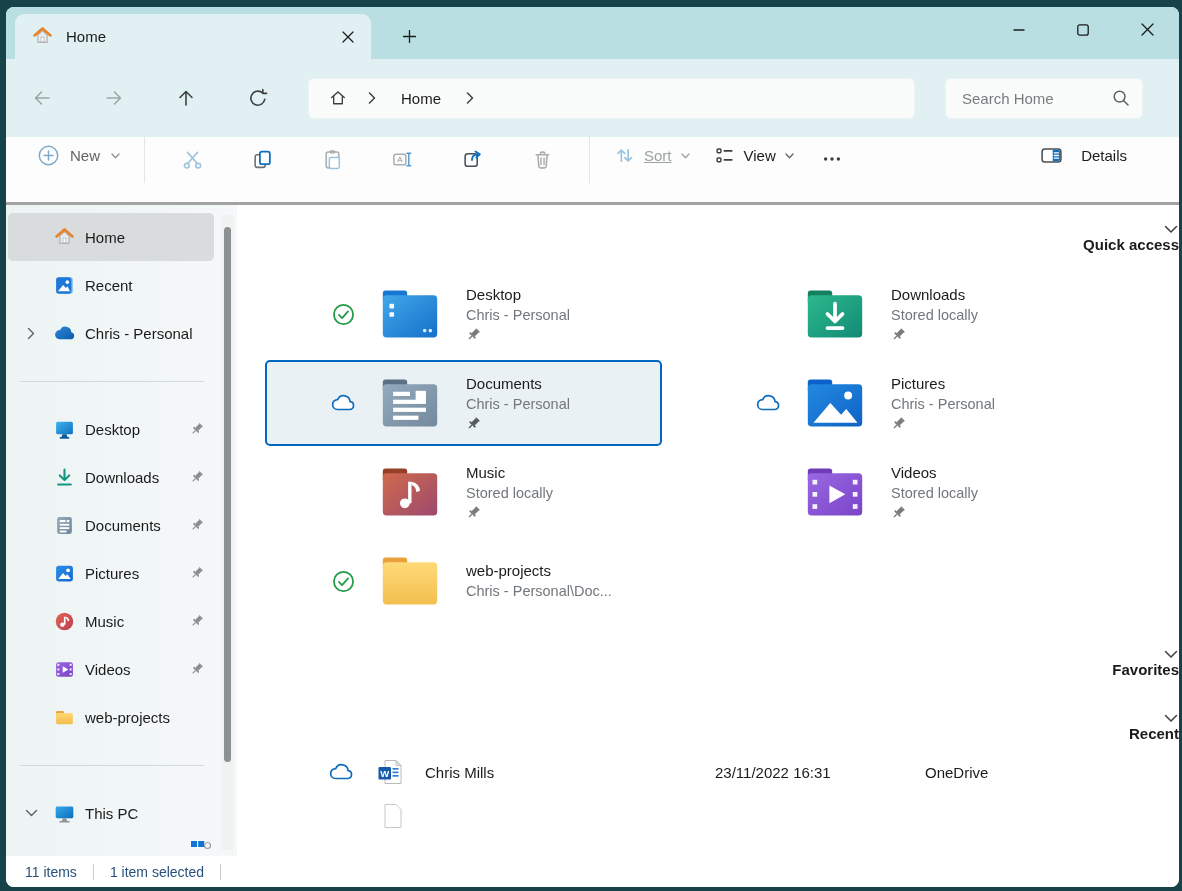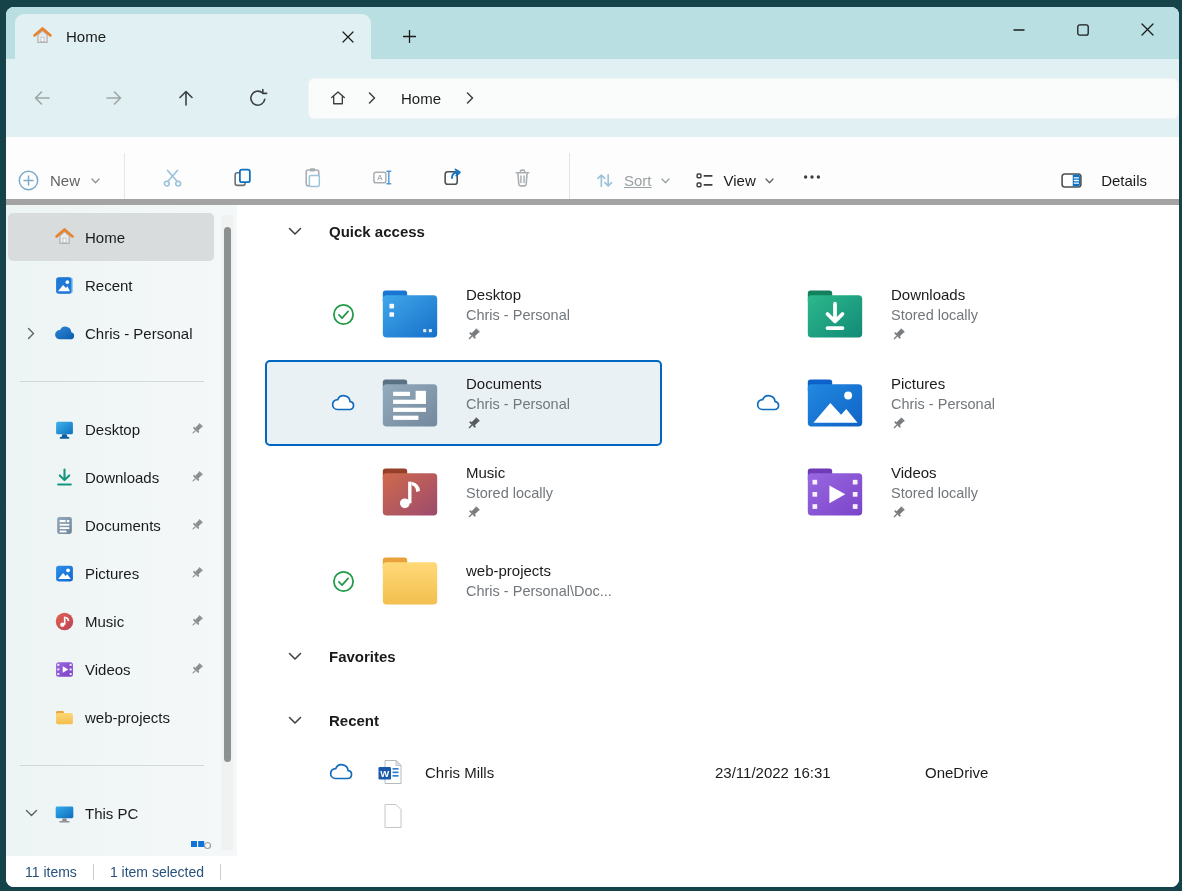--- a/index.html
+++ b/index.html
@@ -21,22 +21,22 @@
   .nav-btn{width:44px;height:40px;display:flex;align-items:center;justify-content:center;border-radius:5px;flex:0 0 auto;margin-right:28px;}
   .addressbar{flex:1;height:41px;background:#fafcfc;border:1px solid #eef3f3;border-radius:6px;display:flex;align-items:center;padding:0 12px;box-sizing:border-box;}
   .crumb-btn{display:flex;align-items:center;justify-content:center;width:34px;height:32px;border-radius:4px;}
   .crumb-label{font-size:15px;color:#1b1b1b;padding:0 12px;}
   .searchbar{width:198px;height:41px;background:#fafcfc;border:1px solid #eef3f3;border-radius:6px;margin:0 36px 0 30px;
              display:flex;align-items:center;padding:0 12px 0 14px;box-sizing:border-box;}
   .searchbar input{border:0;outline:0;background:transparent;flex:1;font-size:15px;color:#1b1b1b;
                    font-family:"Liberation Sans",sans-serif;min-width:0;}
   .searchbar input::placeholder{color:#767b7e;opacity:1;}
   
-  .toolbar{height:68px;background:#fdfdfd;border-bottom:6px solid #a3a3a3;display:flex;align-items:flex-end;
-           padding:0 0;box-sizing:border-box;flex:0 0 auto;}
+  .toolbar{height:68px;background:#fdfdfd;border-bottom:3px solid #a3a3a3;display:flex;align-items:flex-start;
+           padding:0 20px;box-sizing:border-box;flex:0 0 auto;}
   .tb-new{display:flex;align-items:center;gap:11px;padding:8px 12px;border-radius:5px;}
   .tb-new-label{font-size:15px;color:#636363;}
   .tb-divider{width:1px;height:46px;background:#e4e6e6;margin:0 12px;flex:0 0 auto;}
   .tb-icon-btn{width:70px;height:44px;display:flex;align-items:center;justify-content:center;border-radius:5px;flex:0 0 auto;}
   .tb-drop{display:flex;align-items:center;gap:9px;padding:8px 12px;border-radius:5px;flex:0 0 auto;}
   .tb-drop .lbl{font-size:15px;color:#1b1b1b;}
   .tb-drop .lbl.dim{color:#9aa1a3;text-decoration:underline;}
   .tb-details{margin-left:auto;margin-right:22px;display:flex;align-items:center;gap:18px;padding:8px 10px;border-radius:5px;}
   .tb-details .lbl{font-size:15px;color:#1b1b1b;}
   
@@ -49,21 +49,21 @@
   .side-icon{width:21px;height:21px;flex:0 0 auto;margin-right:10px;display:flex;align-items:center;justify-content:center;}
   .side-label{font-size:15px;color:#1b1b1b;white-space:nowrap;}
   .side-pin{margin-left:auto;margin-right:10px;display:flex;}
   .side-sep{height:48px;display:flex;align-items:center;}
   .side-sep div{margin-left:14px;width:184px;border-top:1px solid #d2d8d8;}
   .side-track{position:absolute;right:3px;top:10px;bottom:6px;width:13px;background:#f0f2f2;border-radius:3px;}
   .side-thumb{position:absolute;right:6px;top:22px;width:7px;height:535px;background:#8b9090;border-radius:4px;}
   .side-partial{position:absolute;left:184px;top:632px;width:24px;height:24px;}
   
   .main{flex:1;overflow:hidden;padding:12px 0 0 28px;box-sizing:border-box;position:relative;background:#fff;}
-  .sec-head{display:flex;align-items:flex-start;height:30px;padding-left:22px;}
+  .sec-head{display:flex;align-items:flex-end;height:30px;padding-left:22px;flex-direction:column;}
   .sec-chev{width:16px;height:16px;display:flex;align-items:center;justify-content:center;}
   .sec-title{font-size:15px;font-weight:600;color:#1b1b1b;margin-left:26px;}
   .grid{display:grid;grid-template-columns:397px 397px;gap:3px 28px;margin-top:18px;width:822px;}
   .tile{height:86px;display:flex;align-items:center;border:2px solid transparent;border-radius:5px;
         box-sizing:border-box;padding-left:50px;}
   .tile.selected{border-color:#0067c0;background:#eaf1f5;}
   .tile-status{width:52px;display:flex;align-items:center;justify-content:center;flex:0 0 auto;}
   .tile-folder{width:60px;height:52px;margin-left:11px;flex:0 0 auto;}
   .tile-meta{margin-left:26px;display:flex;flex-direction:column;}
   .tile-name{font-size:15px;color:#1b1b1b;line-height:21px;}
@@ -162,20 +162,29 @@
             <path d="M1.5 1 L6.5 6 L1.5 11" fill="none" stroke="#3c4043" stroke-width="1.5" stroke-linecap="round" stroke-linejoin="round"></path>
           </svg>
       </span>
       <span class="crumb-label">Home</span>
       <span class="crumb-btn">
         <svg width="8" height="12" viewBox="0 0 8 12">
             <path d="M1.5 1 L6.5 6 L1.5 11" fill="none" stroke="#3c4043" stroke-width="1.5" stroke-linecap="round" stroke-linejoin="round"></path>
           </svg>
       </span>
     </div>
+    <div class="searchbar">
+      <input type="text" placeholder="Search Home" style="">
+      <span style="display:flex;">
+        <svg width="18" height="18" viewBox="0 0 18 18">
+            <circle cx="7.6" cy="7.6" r="5.4" fill="none" stroke="#5a6065" stroke-width="1.5"></circle>
+            <path d="M11.8 11.8 L16 16" stroke="#5a6065" stroke-width="1.5" stroke-linecap="round"></path>
+          </svg>
+      </span>
+    </div>
   </div>
 
   <div class="toolbar">
     <div class="tb-new">
       <svg width="21" height="21" viewBox="0 0 21 21">
           <circle cx="10.5" cy="10.5" r="9.2" fill="none" stroke="#7fabc9" stroke-width="1.5"></circle>
           <path d="M10.5 6 V15 M6 10.5 H15" stroke="#7fabc9" stroke-width="1.5" stroke-linecap="round"></path>
         </svg>
       <span class="tb-new-label">New</span>
       <svg width="9" height="6" viewBox="0 0 9 6">

